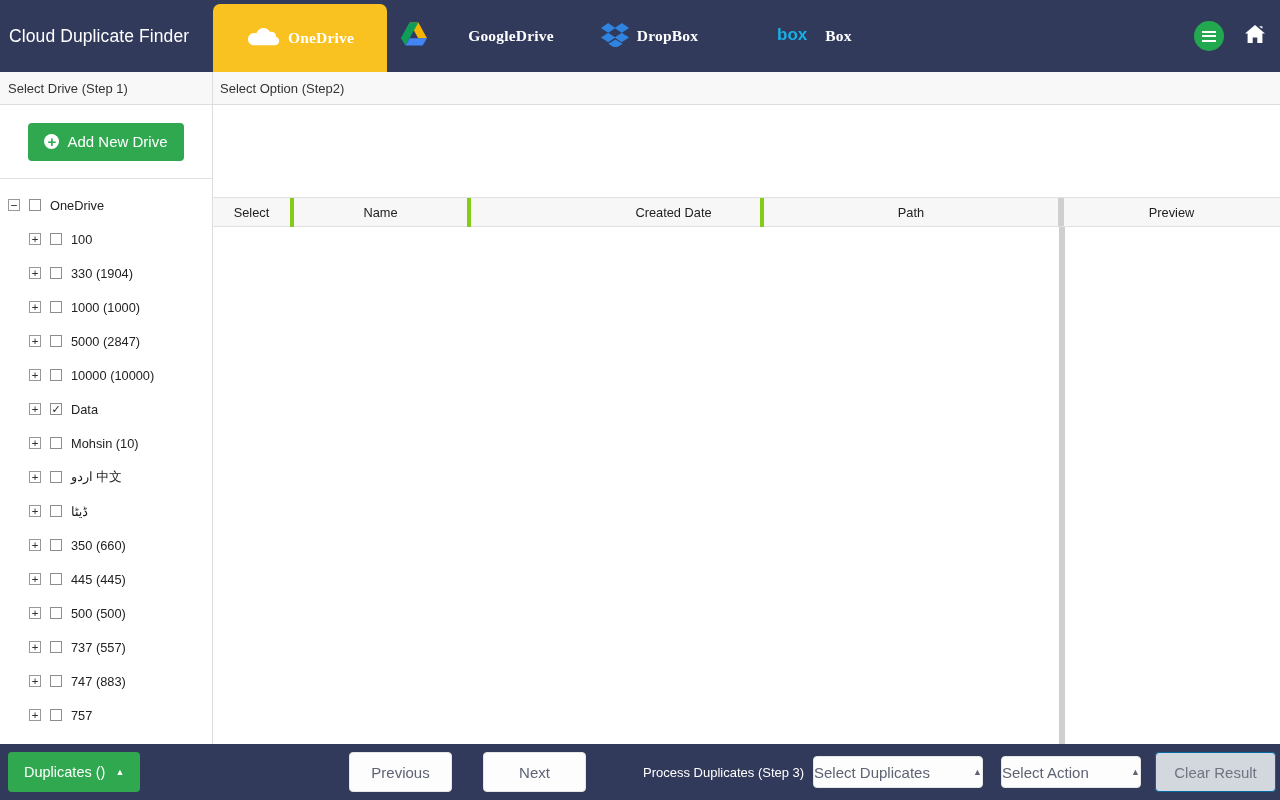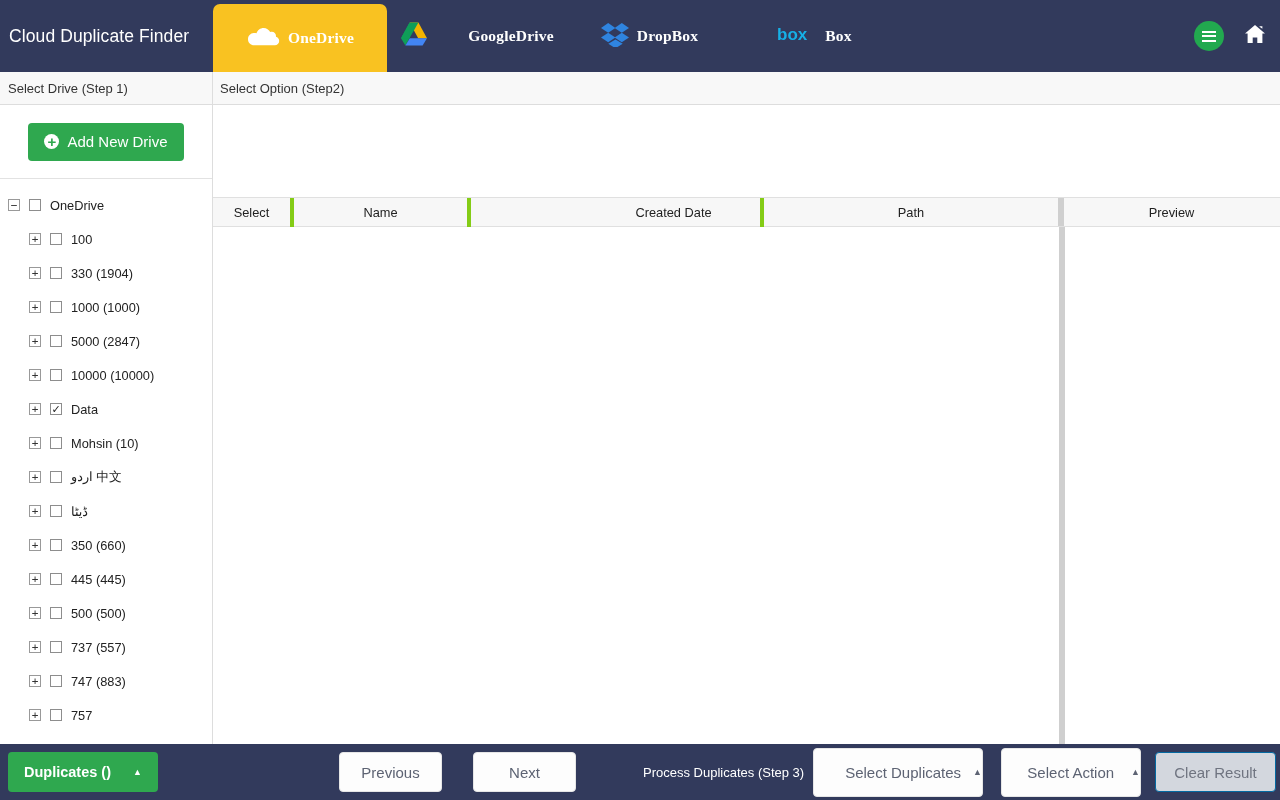--- a/index.html
+++ b/index.html
@@ -149,48 +149,47 @@
   .tbody-right { width: 215px; background: #fff; }
 
   
   .footer {
     height: 56px; flex: 0 0 56px; background: #323a5c; display: flex;
     align-items: center; position: relative;
   }
   .dup-btn {
     margin-left: 8px; background: #2fa84f; color: #fff; border: none;
     border-radius: 4px; height: 40px; padding: 0 16px; font-size: 14.5px;
-    display: flex; align-items: center; gap: 22px; cursor: pointer;
+    display: flex; align-items: center; gap: 10px; cursor: pointer;
     font-family: "Liberation Sans", sans-serif;
-    font-weight: bold;
   }
   .caret-up { font-size: 9px; line-height: 1; }
-  .nav-btns { position: absolute; left: 339px; display: flex; gap: 31px; }
+  .nav-btns { position: absolute; left: 349px; display: flex; gap: 31px; }
   .ghost-btn {
     height: 40px; background: #fdfdfd; border: 1px solid #e6e6e6; border-radius: 4px;
     font-size: 15px; color: #5d6373; cursor: pointer; display: flex;
     align-items: center; justify-content: center; font-family: "Liberation Sans", sans-serif;
   }
   .btn-prev { width: 103px; }
   .btn-next { width: 103px; }
   .proc-label { position: absolute; left: 643px; color: #ffffff; font-size: 13px; }
   .sel-dup {
     position: absolute; left: 813px; width: 170px; gap: 12px;
   }
   .sel-act {
     position: absolute; left: 1001px; width: 140px; gap: 17px;
   }
   .clear-res {
     position: absolute; left: 1155px; width: 121px; background: #d3d7de;
     border: 1px solid #0369a1; color: #6f7480;
   }
   .sel-dup, .sel-act {
-    height: 49px; background: #fdfdfd; border: 1px solid #e6e6e6; border-radius: 4px;
+    height: 32px; background: #fdfdfd; border: 1px solid #e6e6e6; border-radius: 4px;
     font-size: 15px; color: #5d6373; cursor: pointer; display: flex;
-    align-items: center; justify-content: flex-end;
+    align-items: center; justify-content: space-between;
   }
 </style>
 </head>
 <body>
 
 <div class="app">
 
   <div class="header">
     <div class="brand">Cloud Duplicate Finder</div>
 

